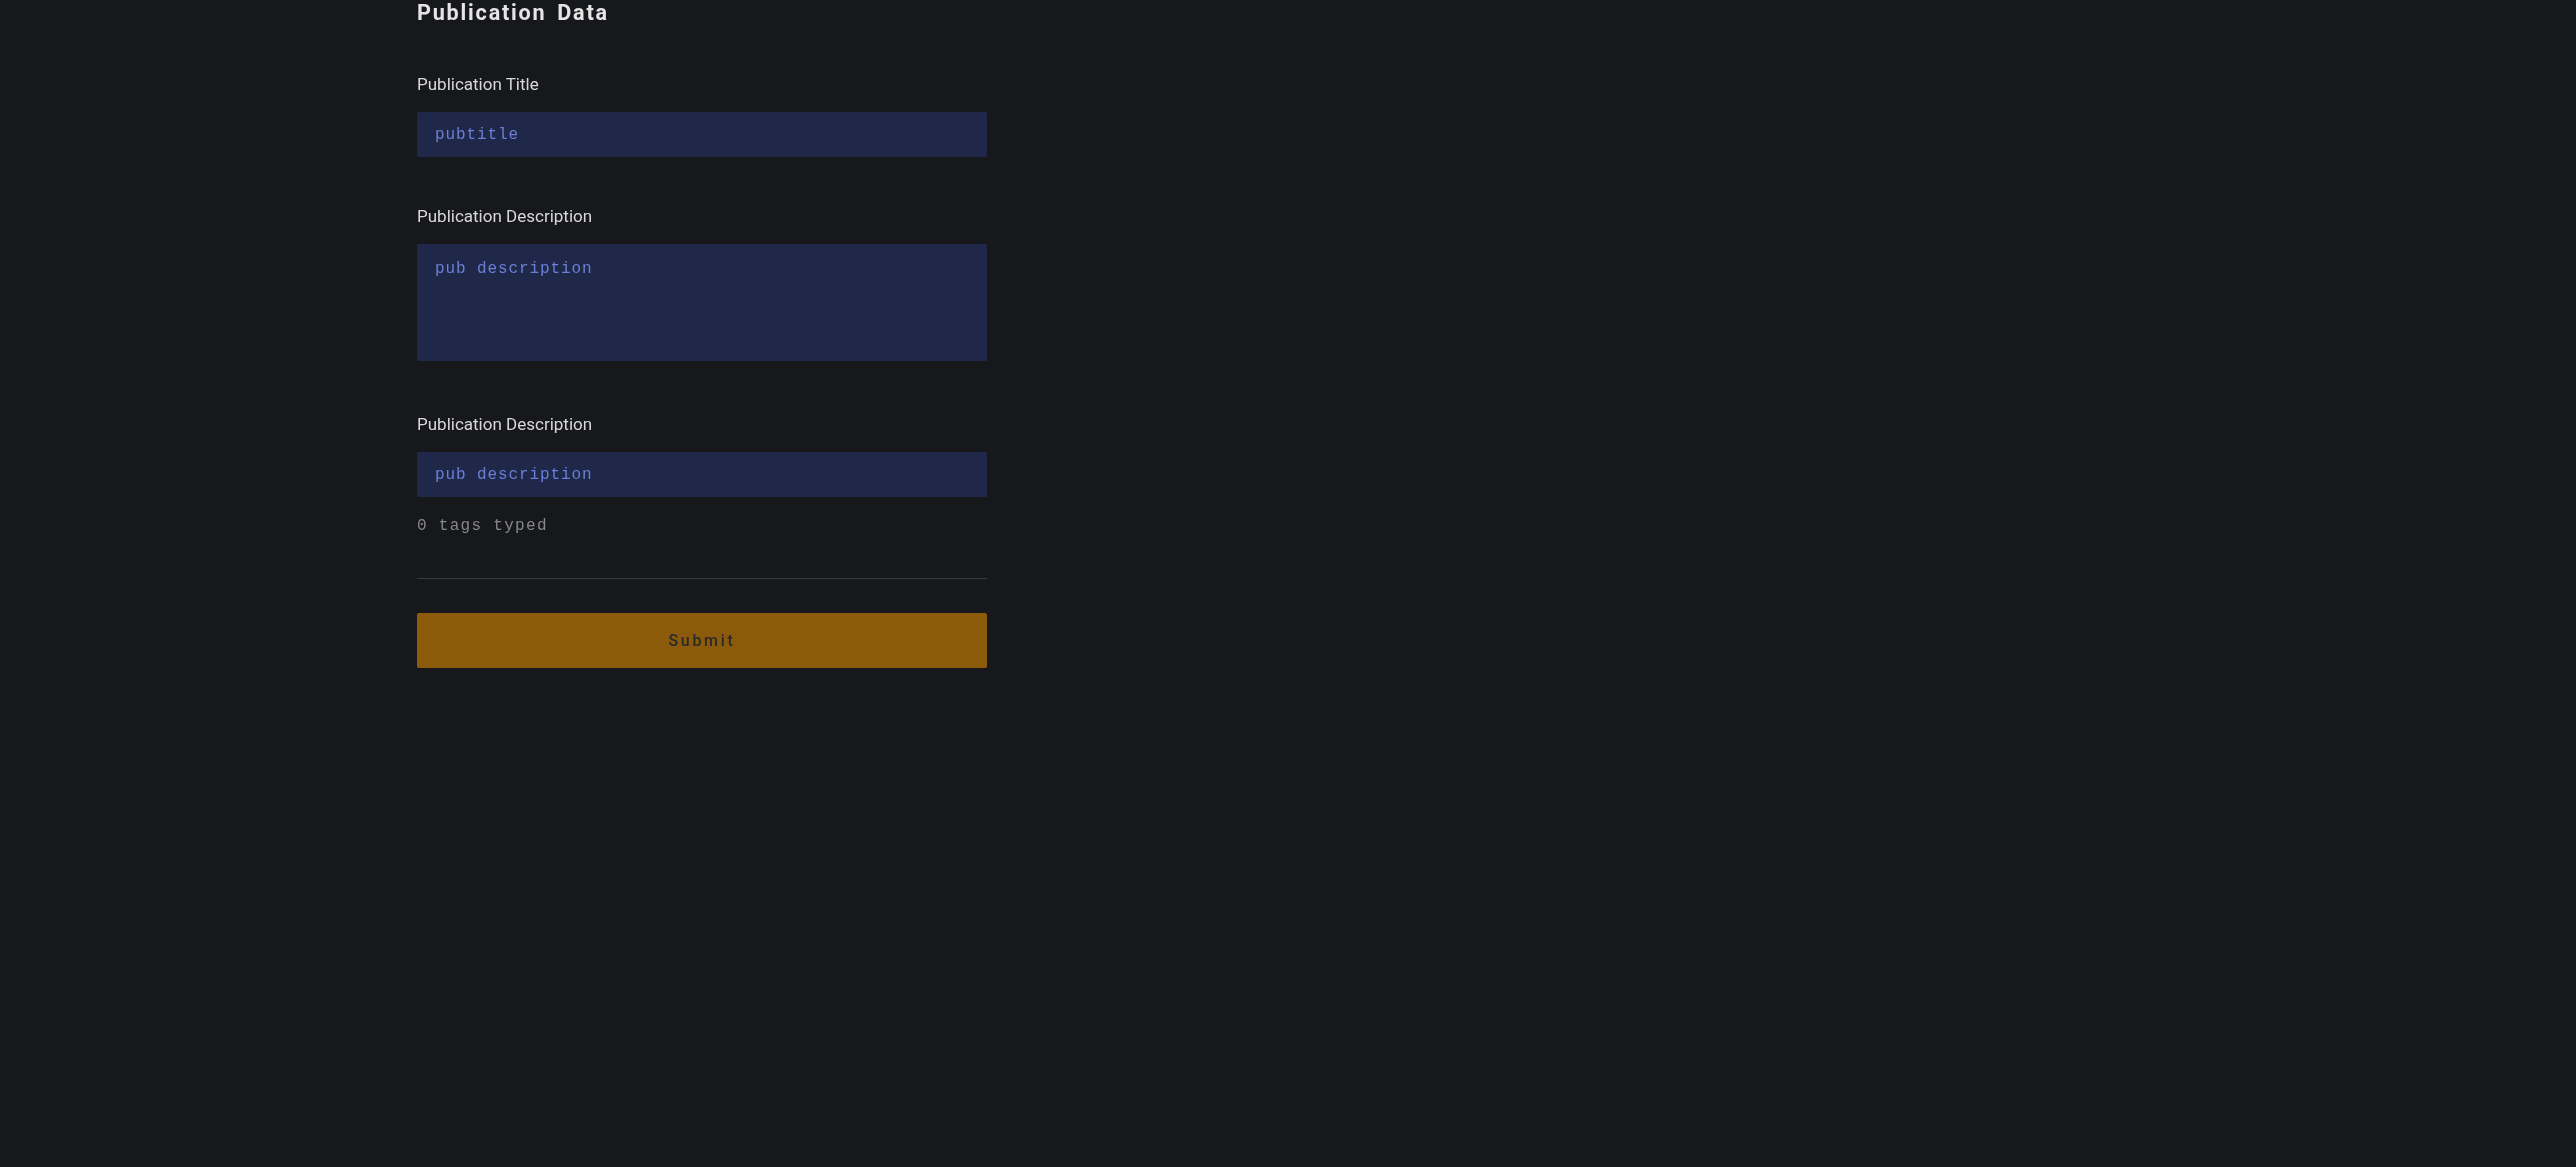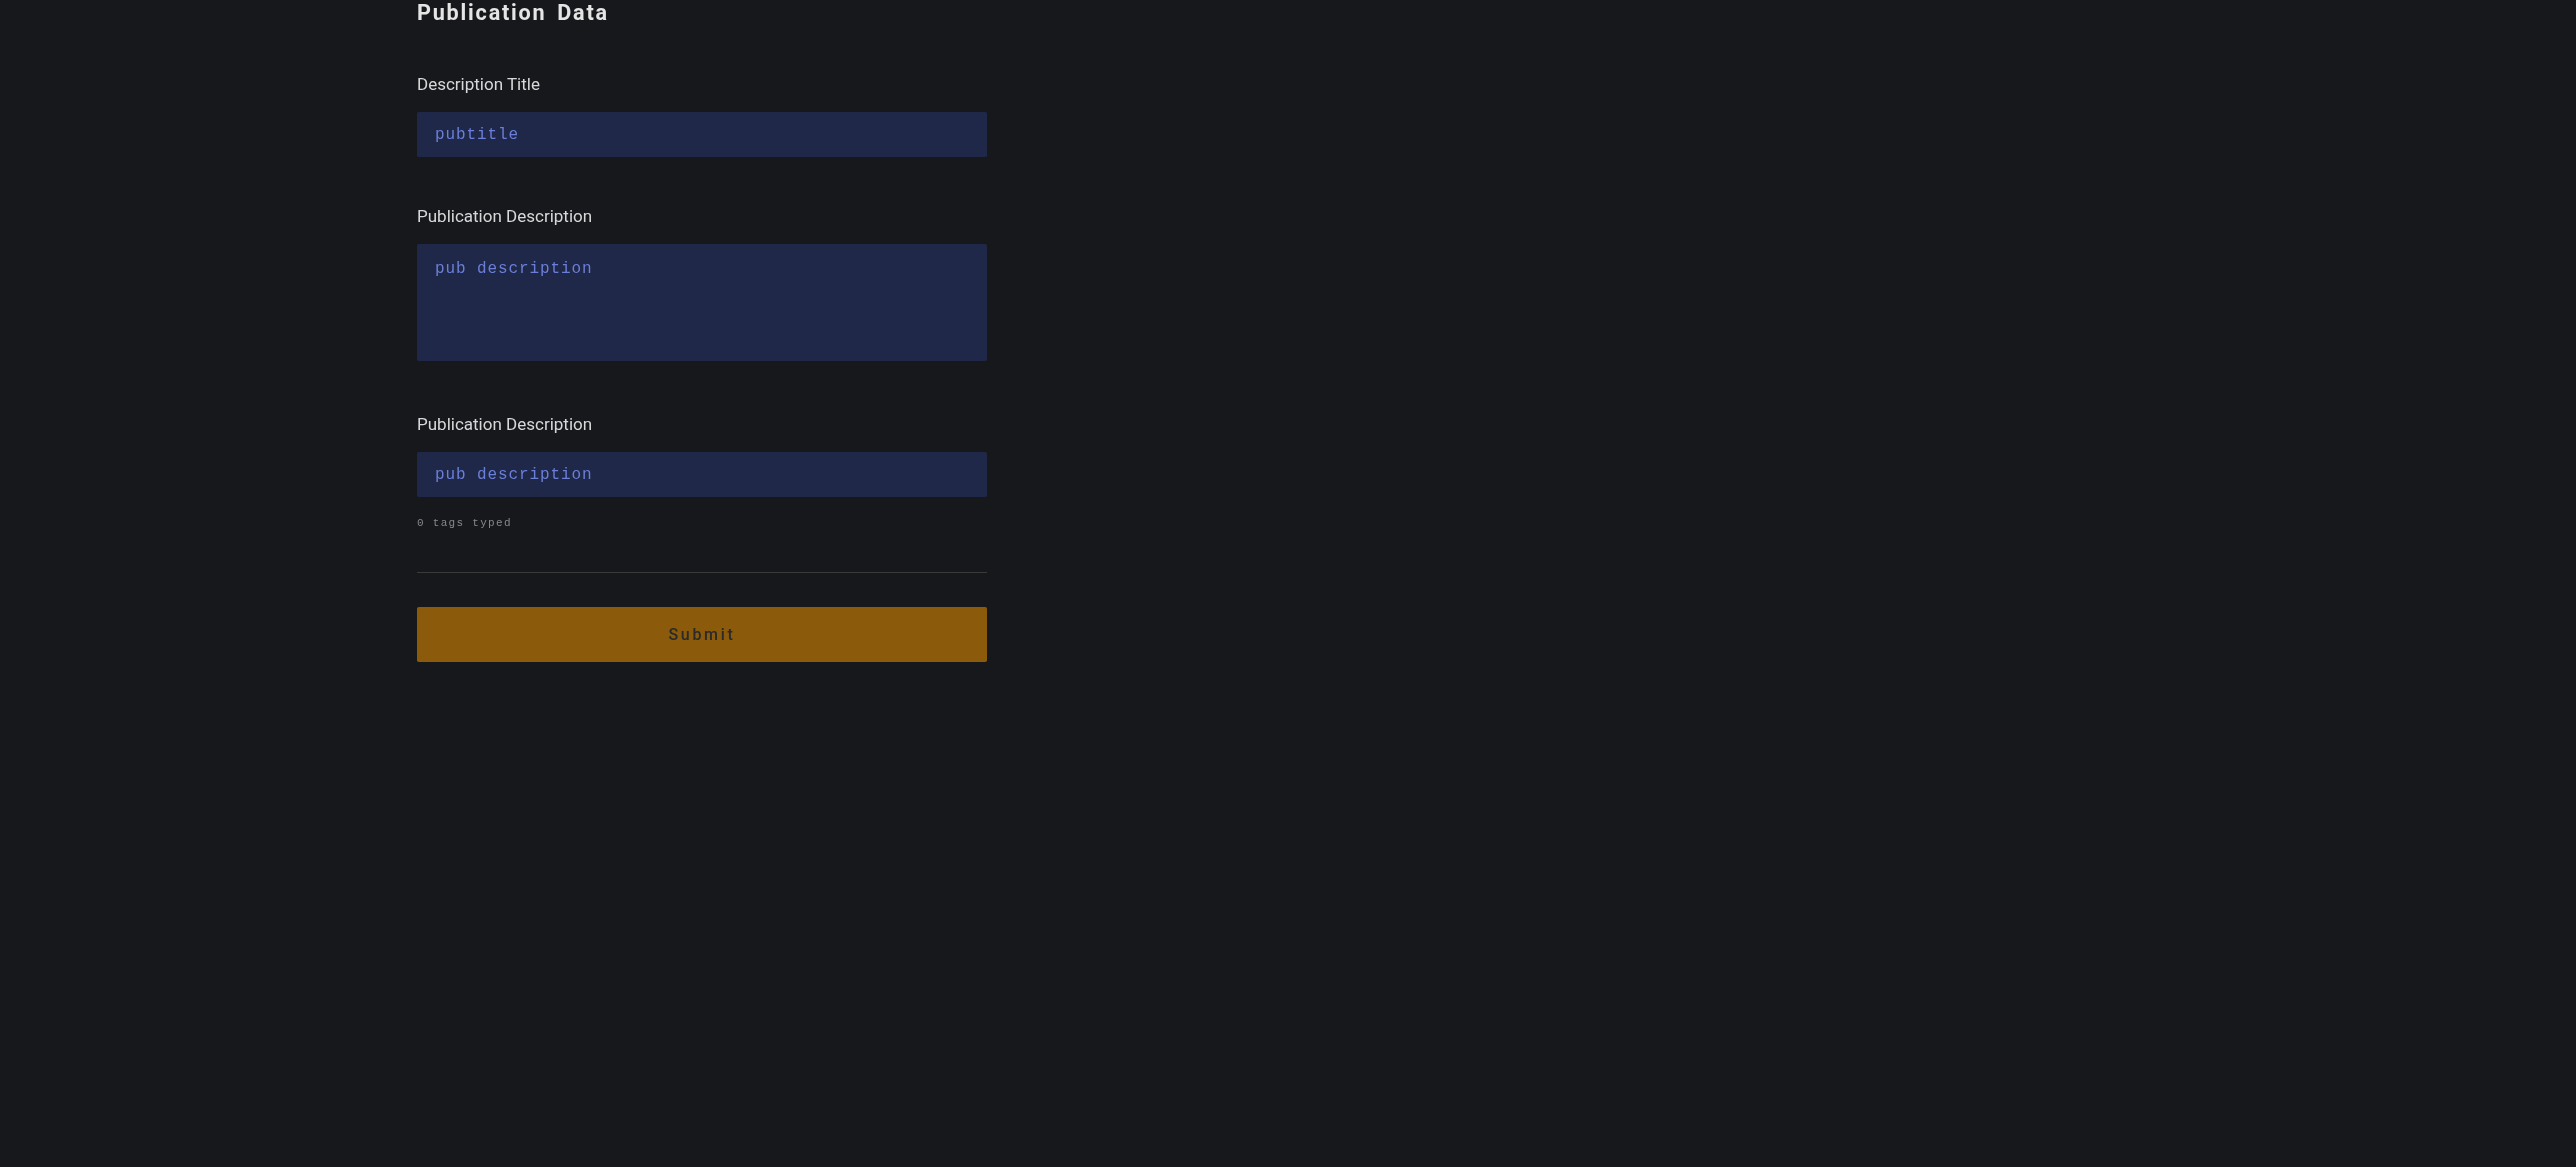--- a/index.html
+++ b/index.html
@@ -72,21 +72,21 @@
       outline: none;
       height: 117px;
       resize: none;
     }
     
     .textarea-input::placeholder {
       color: #6b7fd8;
     }
     
     .helper-text {
-      font-size: 11px;
+      font-size: 16px;
       color: #888;
       letter-spacing: 1.3px;
       margin-top: 20px;
       font-family: 'Courier New', monospace;
     }
     
     .divider {
       border: none;
       border-top: 0.9px solid #3a3a3a;
       margin-top: 43px;
@@ -107,21 +107,21 @@
       font-family: inherit;
     }
   </style>
 </head>
 <body>
 
 <div class="form-container">
   <h2 class="section-heading">Publication Data</h2>
   
   <div class="form-group">
-    <label class="form-label">Description Title</label>
+    <label class="form-label">Publication Title</label>
     <input type="text" class="text-input" placeholder="pubtitle" style="">
   </div>
   
   <div class="form-group">
     <label class="form-label">Publication Description</label>
     <textarea class="textarea-input" placeholder="pub description" style=""></textarea>
   </div>
   
   <div class="form-group" style="margin-bottom: 0;">
     <label class="form-label">Publication Description</label>

